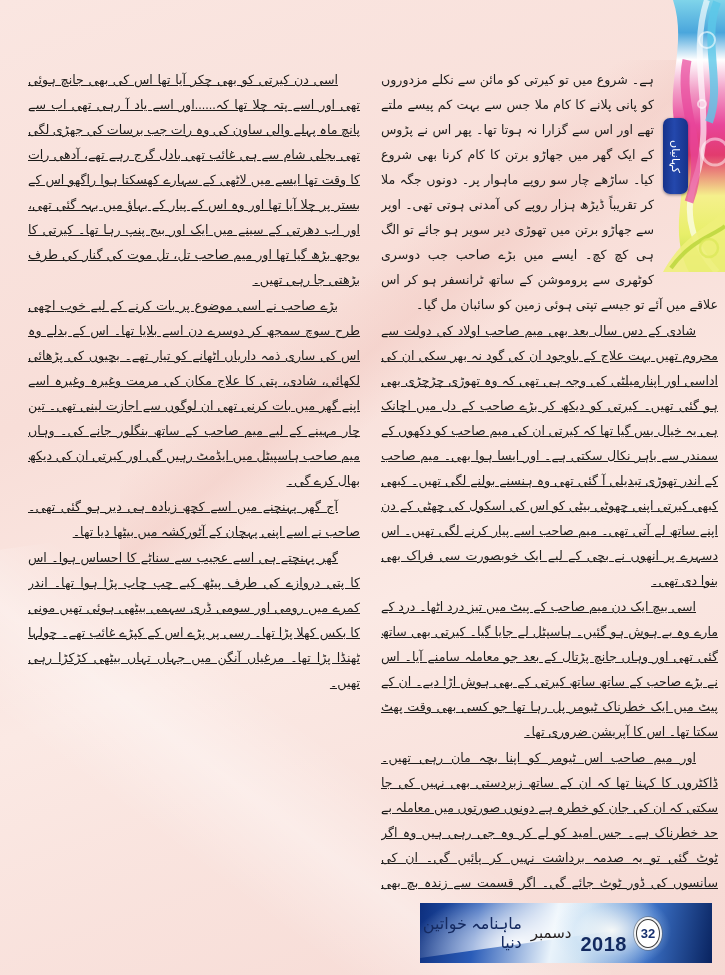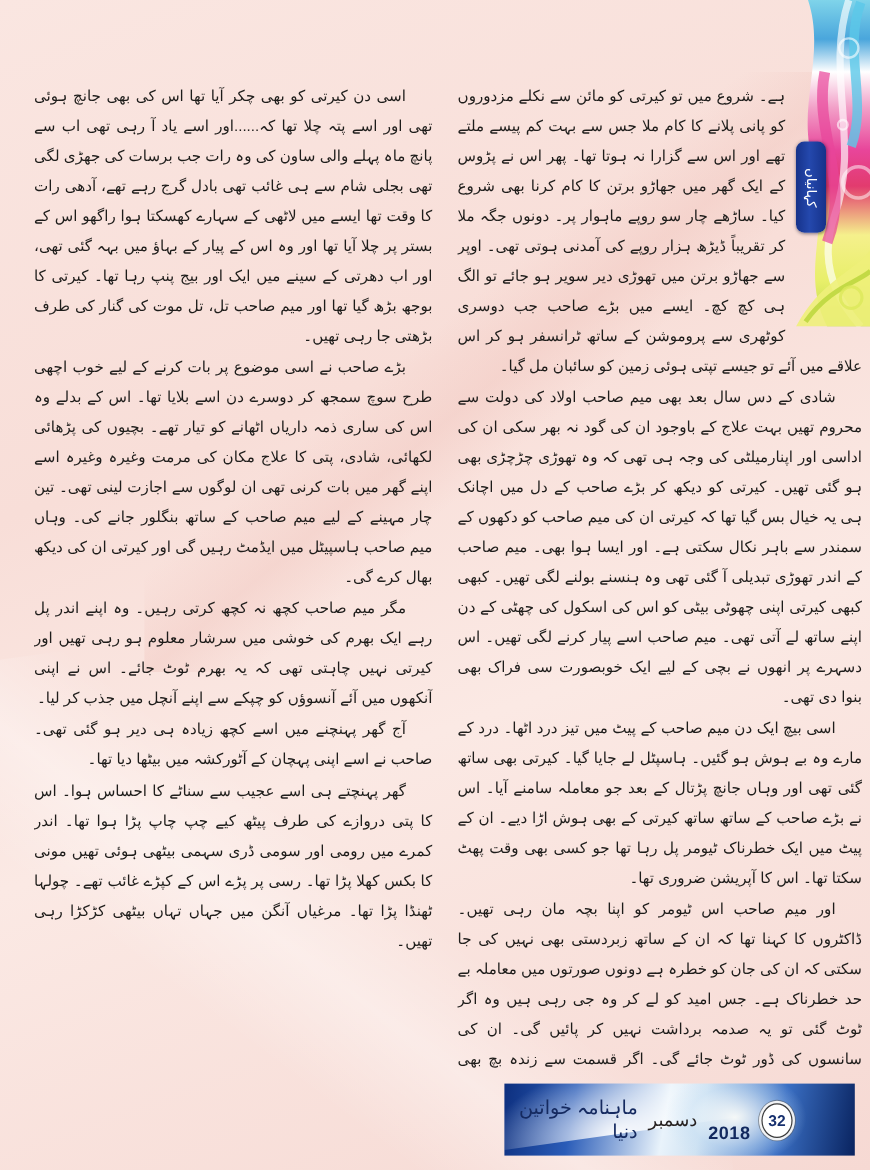--- a/index.html
+++ b/index.html
@@ -23,41 +23,41 @@
             background:linear-gradient(90deg,#16328a,#2448ad 45%,#16328a);
             border-radius:7px;box-shadow:0 1px 3px rgba(0,0,30,.45);
             display:flex;align-items:center;justify-content:center;}
   .side-tab span{display:block;transform:rotate(90deg);white-space:nowrap;
                  color:#fff;font-size:11px;letter-spacing:.5px;}
 
   
   .col{position:absolute;top:68px;color:#1d1c1a;font-size:12.6px;line-height:25px;
        text-align:justify;direction:rtl;overflow:hidden;}
   .col p{margin:0 0 1px 0;}
-  .col p.indent{text-indent:22px;}
+  .col p.indent{text-indent:22px;text-decoration:underline;}
   .col-right{right:7px;width:337px;height:828px;}
   .col-left{left:28px;width:332px;height:834px;}
   .decor-spacer{float:right;width:64px;height:206px;}
 
   
   .footer-bar{position:absolute;left:420px;top:903px;width:292px;height:60px;
               background:linear-gradient(100deg,#0d2f7e 0%,#2a5cb8 20%,#e9f3fb 46%,#cfe2f2 56%,#3a6fc4 78%,#09235f 100%);
               overflow:hidden;}
   .footer-bar .swoosh{position:absolute;left:-40px;top:-28px;width:260px;height:70px;
               background:radial-gradient(ellipse at 50% 100%,rgba(255,255,255,.95) 0%,rgba(255,255,255,0) 60%);
               transform:rotate(-8deg);}
   .footer-bar .glow{position:absolute;right:40px;top:-12px;width:120px;height:80px;
               background:radial-gradient(ellipse,rgba(255,255,250,.9) 0%,rgba(200,225,245,.4) 45%,rgba(200,225,245,0) 70%);}
   .footer-row{position:absolute;top:0;right:52px;height:100%;display:flex;direction:rtl;
               align-items:center;gap:9px;}
   .page-badge{width:27px;height:27px;border-radius:50%;background:#fff;
               border:1.5px solid #3b3b3b;box-shadow:0 0 0 2px rgba(255,255,255,.9),0 0 0 2.8px rgba(90,90,90,.55);
               display:flex;align-items:center;justify-content:center;
               color:#17306e;font-weight:bold;font-size:13px;}
-  .year{color:#12295f;font-weight:bold;font-size:15px;letter-spacing:.5px;margin-top:23px;}
+  .year{color:#12295f;font-weight:bold;font-size:20px;letter-spacing:.5px;margin-top:23px;}
   .month{color:#241f1f;font-size:15px;}
   .magazine{color:#152a60;font-size:16px;}
 </style>
 </head>
 <body>
 
 <div class="page">
   <div class="sheen1"></div>
   <div class="sheen2"></div>
 
@@ -95,21 +95,20 @@
     <div class="decor-spacer"></div>
     <p>ہے۔ شروع میں تو کیرتی کو مائن سے نکلے مزدوروں کو پانی پلانے کا کام ملا جس سے بہت کم پیسے ملتے تھے اور اس سے گزارا نہ ہوتا تھا۔ پھر اس نے پڑوس کے ایک گھر میں جھاڑو برتن کا کام کرنا بھی شروع کیا۔ ساڑھے چار سو روپے ماہوار پر۔ دونوں جگہ ملا کر تقریباً ڈیڑھ ہزار روپے کی آمدنی ہوتی تھی۔ اوپر سے جھاڑو برتن میں تھوڑی دیر سویر ہو جائے تو الگ ہی کچ کچ۔ ایسے میں بڑے صاحب جب دوسری کوٹھری سے پروموشن کے ساتھ ٹرانسفر ہو کر اس علاقے میں آئے تو جیسے تپتی ہوئی زمین کو سائبان مل گیا۔</p>
     <p class="indent">شادی کے دس سال بعد بھی میم صاحب اولاد کی دولت سے محروم تھیں بہت علاج کے باوجود ان کی گود نہ بھر سکی ان کی اداسی اور اپنارمیلٹی کی وجہ ہی تھی کہ وہ تھوڑی چڑچڑی بھی ہو گئی تھیں۔ کیرتی کو دیکھ کر بڑے صاحب کے دل میں اچانک ہی یہ خیال بس گیا تھا کہ کیرتی ان کی میم صاحب کو دکھوں کے سمندر سے باہر نکال سکتی ہے۔ اور ایسا ہوا بھی۔ میم صاحب کے اندر تھوڑی تبدیلی آ گئی تھی وہ ہنسنے بولنے لگی تھیں۔ کبھی کبھی کیرتی اپنی چھوٹی بیٹی کو اس کی اسکول کی چھٹی کے دن اپنے ساتھ لے آتی تھی۔ میم صاحب اسے پیار کرنے لگی تھیں۔ اس دسہرے پر انھوں نے بچی کے لیے ایک خوبصورت سی فراک بھی بنوا دی تھی۔</p>
     <p class="indent">اسی بیچ ایک دن میم صاحب کے پیٹ میں تیز درد اٹھا۔ درد کے مارے وہ بے ہوش ہو گئیں۔ ہاسپٹل لے جایا گیا۔ کیرتی بھی ساتھ گئی تھی اور وہاں جانچ پڑتال کے بعد جو معاملہ سامنے آیا۔ اس نے بڑے صاحب کے ساتھ ساتھ کیرتی کے بھی ہوش اڑا دیے۔ ان کے پیٹ میں ایک خطرناک ٹیومر پل رہا تھا جو کسی بھی وقت پھٹ سکتا تھا۔ اس کا آپریشن ضروری تھا۔</p>
     <p class="indent">اور میم صاحب اس ٹیومر کو اپنا بچہ مان رہی تھیں۔ ڈاکٹروں کا کہنا تھا کہ ان کے ساتھ زبردستی بھی نہیں کی جا سکتی کہ ان کی جان کو خطرہ ہے دونوں صورتوں میں معاملہ بے حد خطرناک ہے۔ جس امید کو لے کر وہ جی رہی ہیں وہ اگر ٹوٹ گئی تو یہ صدمہ برداشت نہیں کر پائیں گی۔ ان کی سانسوں کی ڈور ٹوٹ جائے گی۔ اگر قسمت سے زندہ بچ بھی گئیں تو ڈپریشن یا کوما میں چلی جائیں گی۔ ان کا علاج یہی ہے کہ جب آپریشن ہو اور یہ بے ہوشی سے ہوش میں آئیں، تب ان کی پہلی نظر ایک نوزائیدہ بچے پر پڑے وہ یہ سمجھیں کہ ماں بن گئی ہیں۔</p>
   </div>
 
   <div class="col col-left">
     <p class="indent">اسی دن کیرتی کو بھی چکر آیا تھا اس کی بھی جانچ ہوئی تھی اور اسے پتہ چلا تھا کہ......اور اسے یاد آ رہی تھی اب سے پانچ ماہ پہلے والی ساون کی وہ رات جب برسات کی جھڑی لگی تھی بجلی شام سے ہی غائب تھی بادل گرج رہے تھے، آدھی رات کا وقت تھا ایسے میں لاٹھی کے سہارے کھسکتا ہوا راگھو اس کے بستر پر چلا آیا تھا اور وہ اس کے پیار کے بہاؤ میں بہہ گئی تھی، اور اب دھرتی کے سینے میں ایک اور بیج پنپ رہا تھا۔ کیرتی کا بوجھ بڑھ گیا تھا اور میم صاحب تل، تل موت کی گنار کی طرف بڑھتی جا رہی تھیں۔</p>
     <p class="indent">بڑے صاحب نے اسی موضوع پر بات کرنے کے لیے خوب اچھی طرح سوچ سمجھ کر دوسرے دن اسے بلایا تھا۔ اس کے بدلے وہ اس کی ساری ذمہ داریاں اٹھانے کو تیار تھے۔ بچیوں کی پڑھائی لکھائی، شادی، پتی کا علاج مکان کی مرمت وغیرہ وغیرہ اسے اپنے گھر میں بات کرنی تھی ان لوگوں سے اجازت لینی تھی۔ تین چار مہینے کے لیے میم صاحب کے ساتھ بنگلور جانے کی۔ وہاں میم صاحب ہاسپیٹل میں ایڈمٹ رہیں گی اور کیرتی ان کی دیکھ بھال کرے گی۔</p>
-    <p class="indent">مگر میم صاحب کچھ نہ کچھ کرتی رہیں۔ وہ اپنے اندر پل رہے ایک بھرم کی خوشی میں سرشار معلوم ہو رہی تھیں اور کیرتی نہیں چاہتی تھی کہ یہ بھرم ٹوٹ جائے۔ اس نے اپنی آنکھوں میں آئے آنسوؤں کو چپکے سے اپنے آنچل میں جذب کر لیا۔</p>
     <p class="indent">آج گھر پہنچنے میں اسے کچھ زیادہ ہی دیر ہو گئی تھی۔ صاحب نے اسے اپنی پہچان کے آٹورکشہ میں بیٹھا دیا تھا۔</p>
     <p class="indent">گھر پہنچتے ہی اسے عجیب سے سناٹے کا احساس ہوا۔ اس کا پتی دروازے کی طرف پیٹھ کیے چپ چاپ پڑا ہوا تھا۔ اندر کمرے میں رومی اور سومی ڈری سہمی بیٹھی ہوئی تھیں مونی کا بکس کھلا پڑا تھا۔ رسی پر پڑے اس کے کپڑے غائب تھے۔ چولہا ٹھنڈا پڑا تھا۔ مرغیاں آنگن میں جہاں تہاں بیٹھی کڑکڑا رہی تھیں۔</p>
   </div>
 
   <div class="footer-bar">
     <div class="swoosh"></div>
     <div class="glow"></div>
     <div class="footer-row">
       <div class="page-badge">32</div>
       <span class="year">2018</span>

